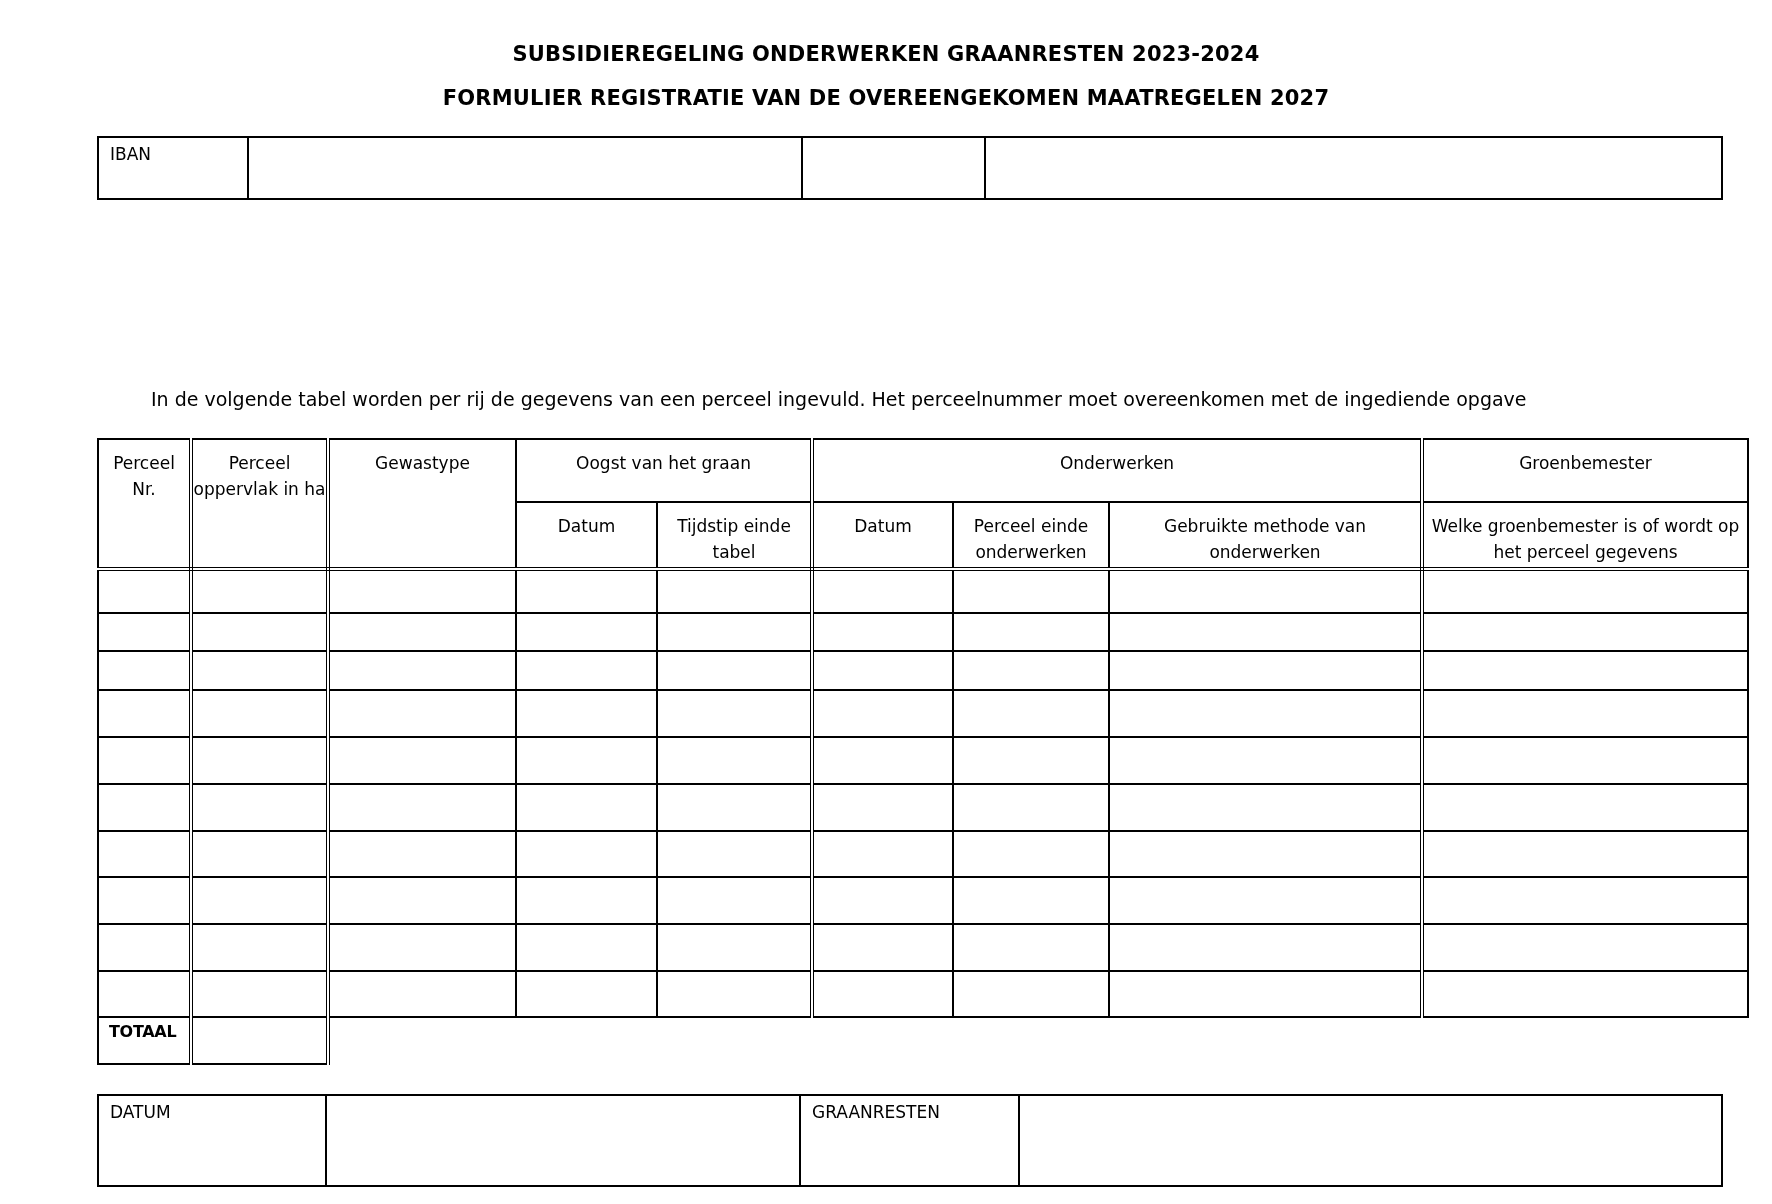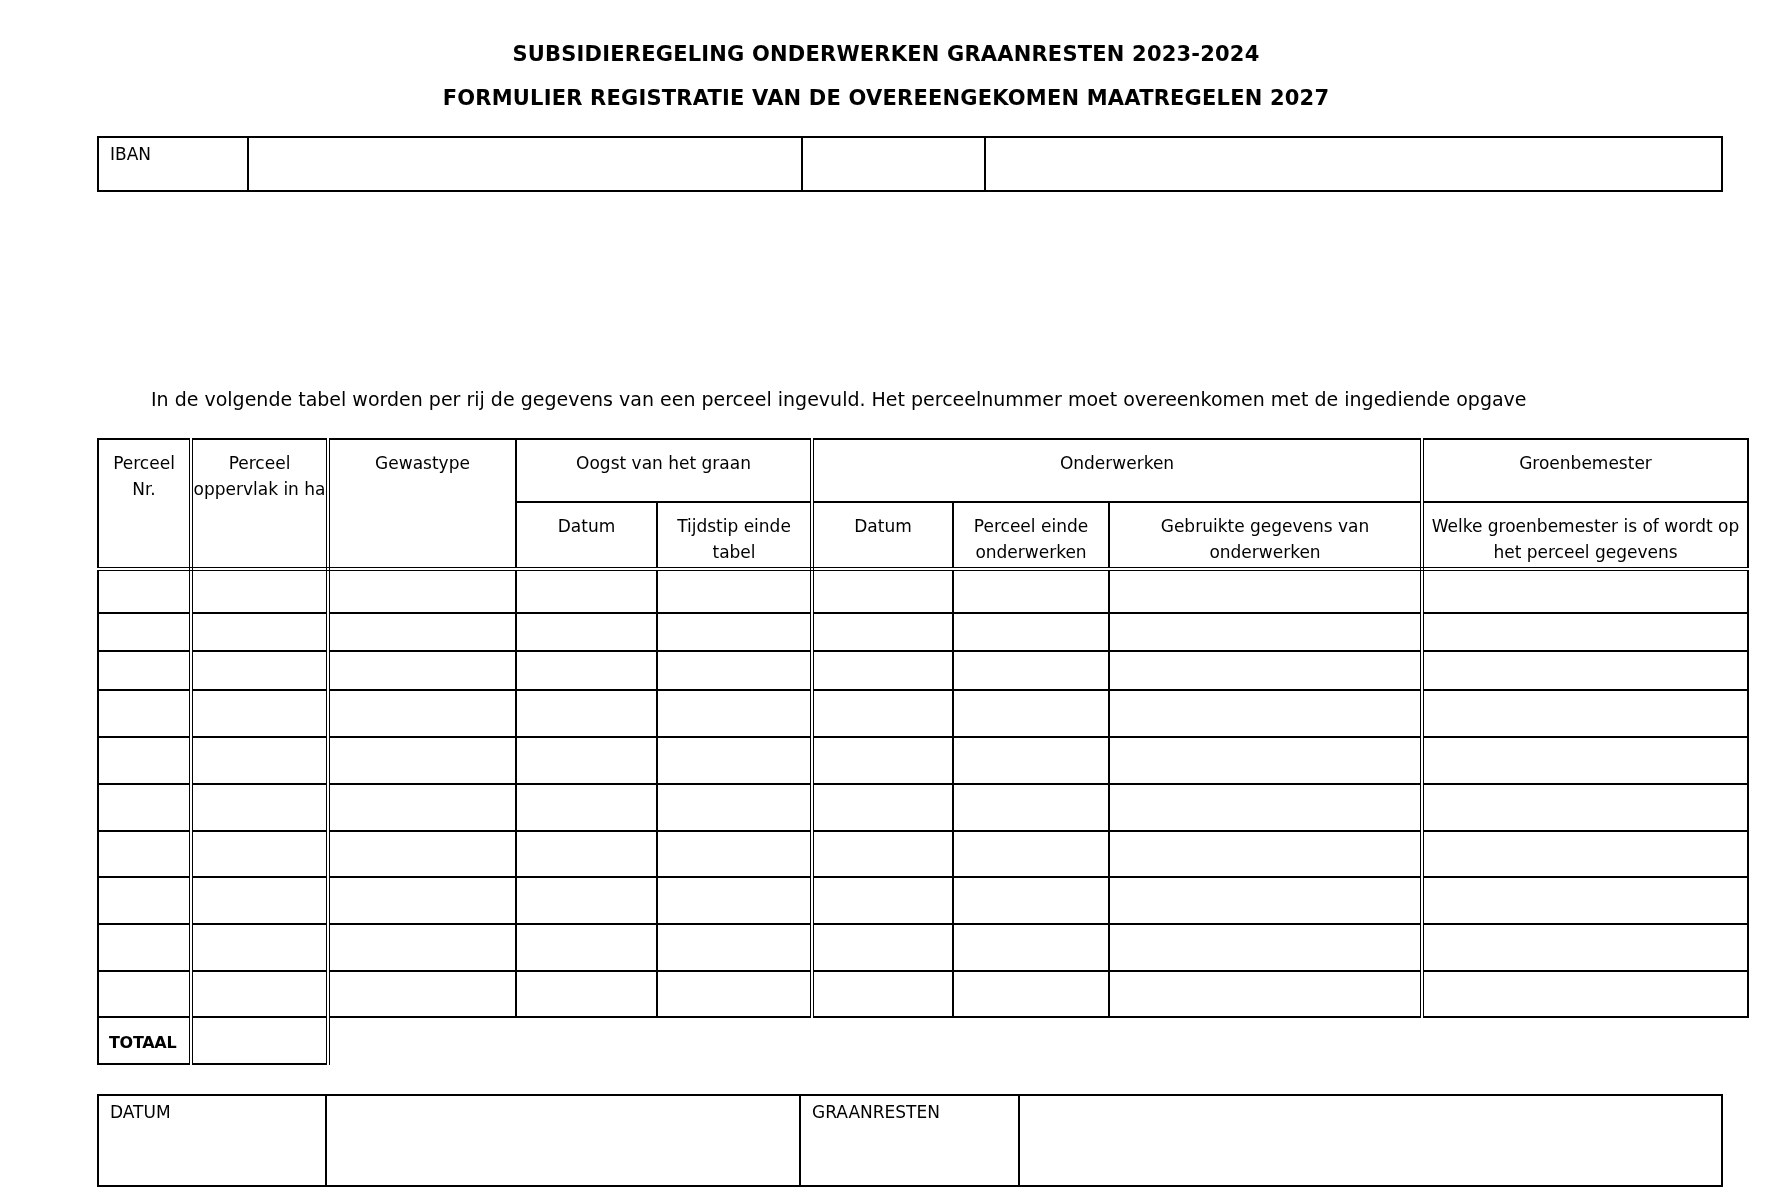--- a/index.html
+++ b/index.html
@@ -42,21 +42,21 @@
   #main-table tr.hdr2 th { border-bottom: 4px double #000; }
   #main-table tr.hdr1 th.rs { border-bottom: 4px double #000; }
   #main-table td.cell { padding: 0; }
   #main-table td.cell input {
     width: 100%; height: 100%; border: none; background: transparent; outline: none;
     box-sizing: border-box; font-family: "DejaVu Sans", sans-serif; font-size: 15px;
   }
   #main-table tr.total td { border-left: 2px solid #000; }
   #main-table tr.total td.empty { border: none; }
   #main-table td.total-lbl {
-    font-weight: bold; font-size: 16px; padding: 15px 0 0 10px; letter-spacing: -0.3px;
+    font-weight: bold; font-size: 16px; padding: 4px 0 0 10px; letter-spacing: -0.3px;
   }
 
   
   #sign-table { left: 97px; top: 1094px; width: 1624px; }
   #sign-table td { font-size: 17px; }
   #sign-table .lbl { padding: 6px 0 0 11px; }
 </style>
 </head>
 <body>
 
@@ -64,21 +64,21 @@
 <div id="title2" class="title">FORMULIER REGISTRATIE VAN DE OVEREENGEKOMEN MAATREGELEN 2027</div>
 
 <table id="info-table">
   <colgroup>
     <col style="width:150px">
       <col style="width:554px">
       <col style="width:183px">
       <col style="width:737px">
   </colgroup>
   <tbody>
-  <tr style="height:54px">
+  <tr style="height:62px">
     <td class="lbl">IBAN</td>
     <td class="val"><input value="" style=""></td>
     <td class="val"></td>
     <td class="val"></td>
   </tr>
 </tbody>
   </table>
 
 <div id="intro">In de volgende tabel worden per rij de gegevens van een perceel ingevuld. Het perceelnummer moet overeenkomen met de ingediende opgave</div>
 
@@ -101,21 +101,21 @@
       <th rowspan="2" class="rs">Gewastype</th>
       <th colspan="2" class="dbl-r">Oogst van het graan</th>
       <th colspan="3" class="dbl-r">Onderwerken</th>
       <th>Groenbemester</th>
     </tr>
     <tr class="hdr2" style="height:67px">
       <th class="sub">Datum</th>
       <th class="sub dbl-r">Tijdstip einde tabel</th>
       <th class="sub">Datum</th>
       <th class="sub">Perceel einde onderwerken</th>
-      <th class="sub dbl-r">Gebruikte gegevens van onderwerken</th>
+      <th class="sub dbl-r">Gebruikte methode van onderwerken</th>
       <th class="sub">Welke groenbemester is of wordt op het perceel gegevens</th>
     </tr>
   </thead>
   <tbody id="parcel-body">
   <tr style="height: 44px;">
         <td class="cell dbl-r"><input value="" style=""></td>
         <td class="cell dbl-r"><input value="" style=""></td>
         <td class="cell"><input value="" style=""></td>
         <td class="cell"><input value="" style=""></td>
         <td class="cell dbl-r"><input value="" style=""></td>

